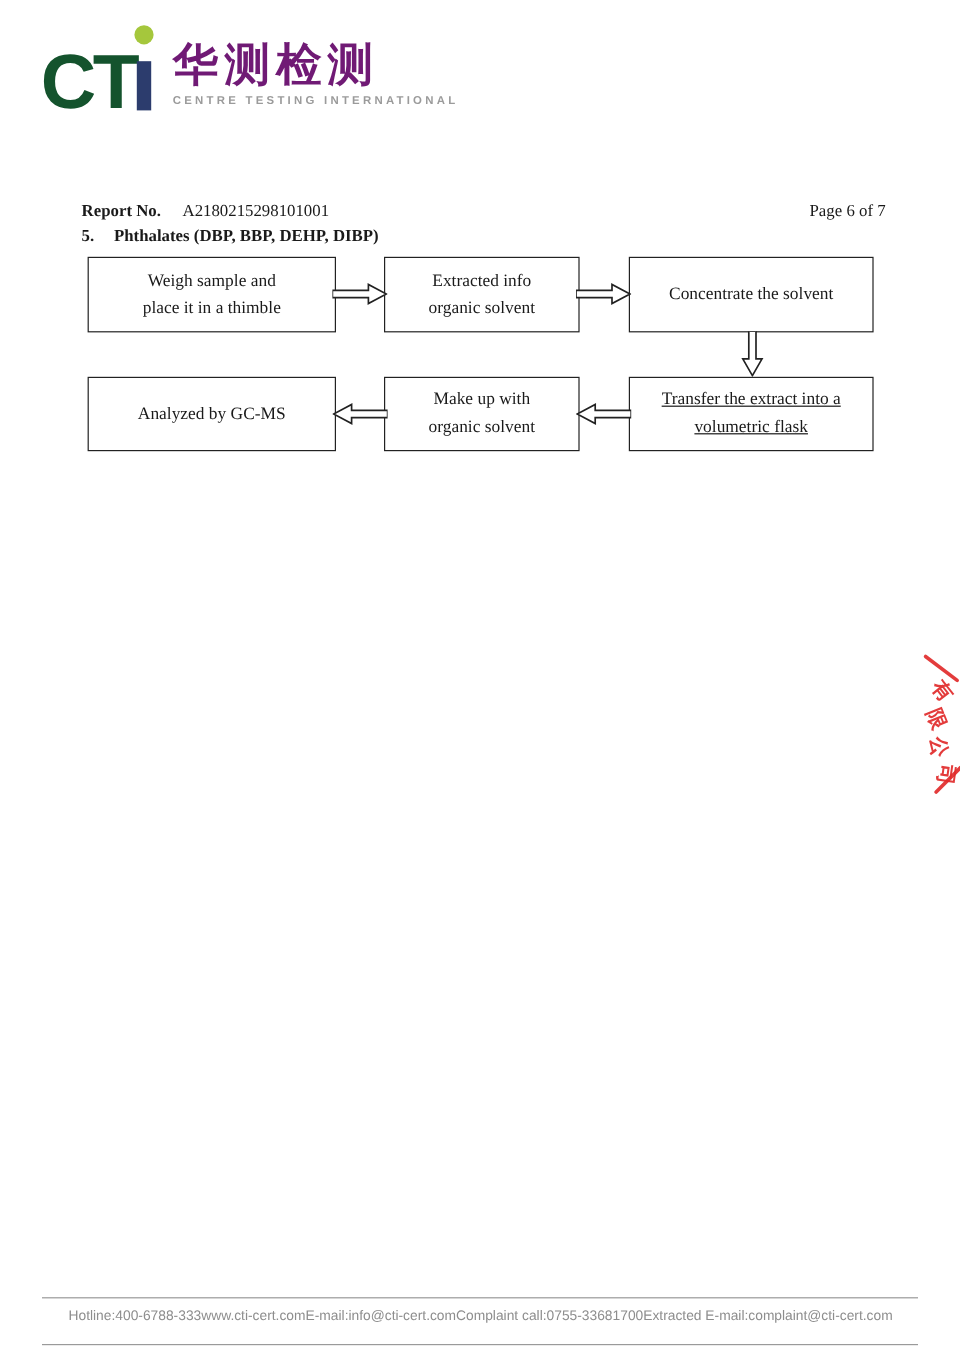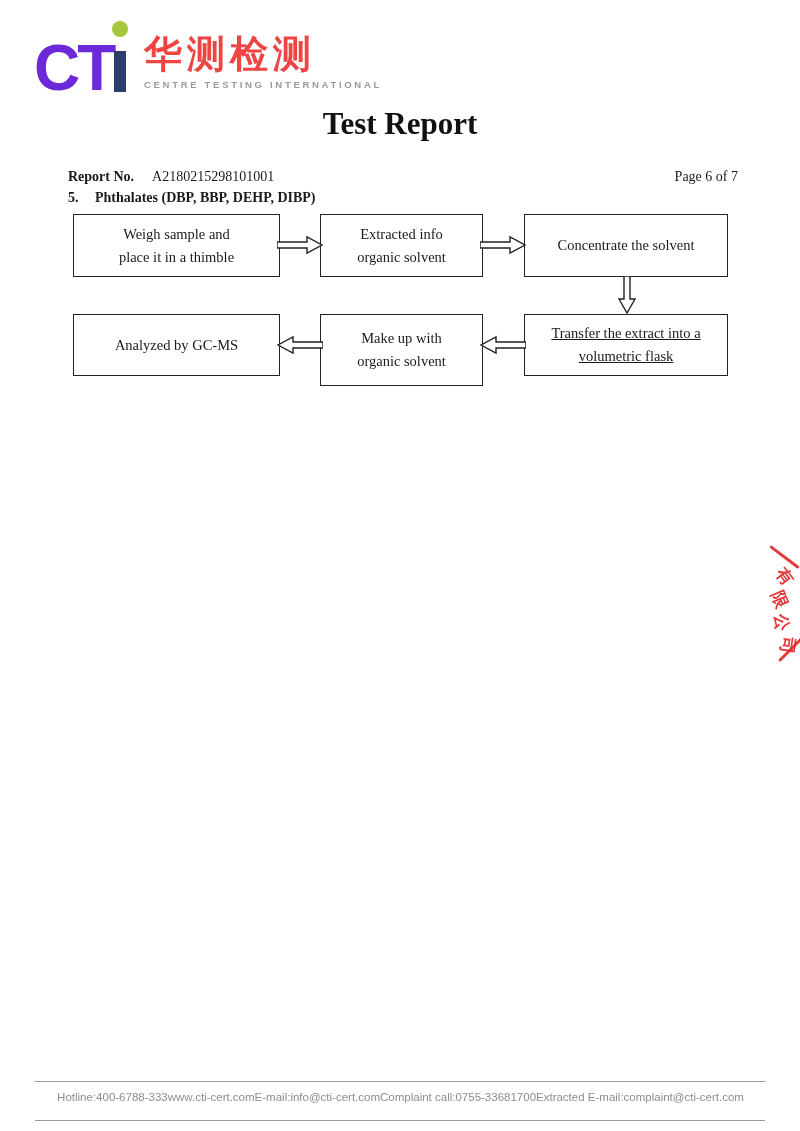--- a/index.html
+++ b/index.html
@@ -9,27 +9,27 @@
     background:#ffffff; overflow:hidden;
     font-family:"Liberation Serif", serif; color:#1a1a1a;
   }
 
   
   .logo-row { position:absolute; top:18px; left:34px; display:flex; align-items:flex-end; }
   .logo-mark { position:relative; width:96px; height:76px; }
   .logo-ct {
     position:absolute; left:0; bottom:0;
     font-family:"Liberation Sans", sans-serif; font-weight:bold;
-    font-size:64px; line-height:0.82; letter-spacing:-3px; color:#6d28d9;
+    font-size:64px; line-height:0.82; letter-spacing:-3px; color:#14532d;
   }
   .logo-ibar { position:absolute; right:4px; bottom:2px; width:12px; height:41px; background:#2c3c6d; }
   .logo-idot { position:absolute; right:2px; top:3px; width:16px; height:16px; border-radius:50%; background:#a5c73c; }
   .logo-cn { margin-left:14px; padding-bottom:4px; }
   .cn-chars {
-    font-size:38px; line-height:1.1; color:#ef4444; letter-spacing:5px;
+    font-size:38px; line-height:1.1; color:#701a75; letter-spacing:5px;
     font-weight:bold; font-family:"DejaVu Sans", sans-serif;
   }
   .cn-tagline {
     margin-top:3px; font-family:"Liberation Sans", sans-serif;
     font-size:9.5px; letter-spacing:2.7px; color:#9b9b9b; font-weight:bold;
   }
 
   
   .doc-title {
     position:absolute; top:106px; left:0; width:100%;
@@ -50,21 +50,21 @@
   
   .fc-box {
     position:absolute; border:1.5px solid #222; background:#fff;
     display:flex; flex-direction:column; justify-content:center; align-items:center;
     font-size:14.5px; line-height:23px; text-align:center;
   }
   .b1 { left:73px;  top:214px; width:207px; height:63px; }
   .b2 { left:320px; top:214px; width:163px; height:63px; }
   .b3 { left:524px; top:214px; width:204px; height:63px; }
   .b6 { left:524px; top:314px; width:204px; height:62px;text-decoration:underline; }
-  .b5 { left:320px; top:314px; width:163px; height:72px;text-align:right; }
+  .b5 { left:320px; top:314px; width:163px; height:62px;text-align:right; }
   .b4 { left:73px;  top:314px; width:207px; height:62px; }
   .fc-arrow { position:absolute; }
   .a1 { left:277px; top:234px; }
   .a2 { left:480px; top:234px; }
   .a3 { left:616px; top:276px; }
   .a4 { left:480px; top:334px; }
   .a5 { left:277px; top:334px; }
 
   
   .stamp { position:absolute; left:0; top:0; width:800px; height:1131px; pointer-events:none; }
@@ -99,21 +99,20 @@
       <span class="logo-ct">CT</span>
       <span class="logo-ibar"></span>
       <span class="logo-idot"></span>
     </div>
     <div class="logo-cn">
       <div class="cn-chars">华测检测</div>
       <div class="cn-tagline">CENTRE TESTING INTERNATIONAL</div>
     </div>
   </div>
 
-  <div class="doc-title">Test Report</div>
 
   <div class="meta-row">
     <div>
       <span class="report-label">Report No.</span><span class="report-no">A2180215298101001</span>
     </div>
     <div class="page-no">Page 6 of 7</div>
   </div>
 
   <div class="section-head">
     <span class="section-num">5.</span><span>Phthalates (DBP, BBP, DEHP, DIBP)</span>

